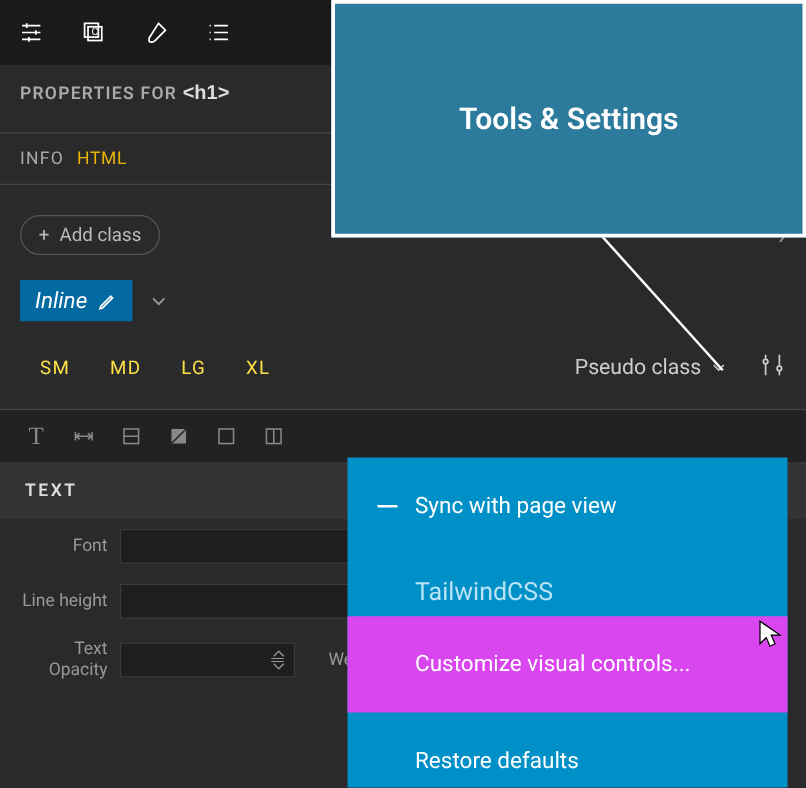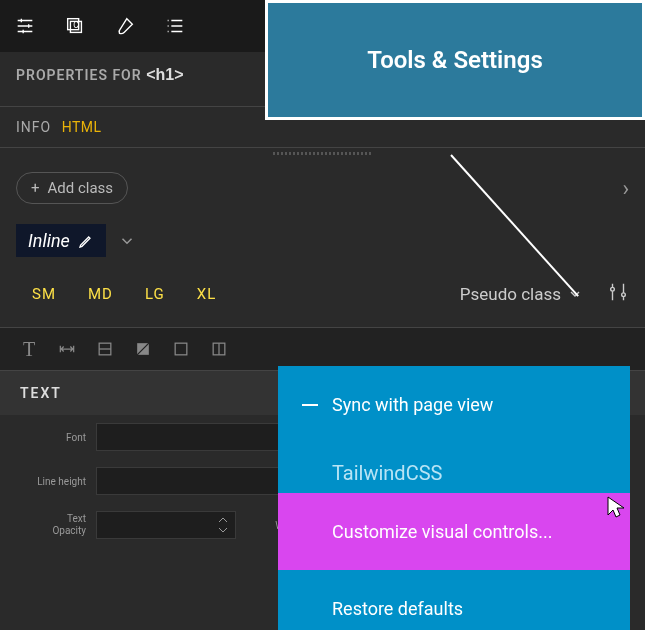--- a/index.html
+++ b/index.html
@@ -11,39 +11,39 @@
 .properties-for .tag{font-family:Liberation Sans, sans-serif;font-size:16px;color:#ddd;letter-spacing:0}
 .info-bar{padding:12px 16px;font-size:14px;letter-spacing:1px;color:#aaa;border-top:1px solid #444;border-bottom:1px solid #444;margin-top:8px}
 .info-bar .html-label{color:#eab308;letter-spacing:0.5px;margin-left:6px}
 .grip{height:10px;display:flex;align-items:center;justify-content:center;background:#2a2a2a}
 .grip::before{content:"";width:100px;height:3px;background:repeating-linear-gradient(90deg,#555 0 2px,transparent 2px 4px);display:block}
 .section{padding:14px 16px}
 .add-class-row{display:flex;align-items:center;justify-content:space-between}
 .add-class{display:flex;align-items:center;gap:8px;padding:6px 14px;border:1px solid #555;border-radius:16px;font-size:15px;color:#bbb;cursor:pointer}
 .chevron{color:#999;font-size:22px;cursor:pointer}
 .inline-row{display:flex;align-items:center;gap:12px;margin-top:20px}
-.inline-chip{background:#0f172a;color:#fff;padding:6px 12px;font-size:18px;font-style:italic;display:flex;align-items:center;gap:8px;cursor:pointer}
+.inline-chip{background:#0369a1;color:#fff;padding:6px 12px;font-size:18px;font-style:italic;display:flex;align-items:center;gap:8px;cursor:pointer}
 .inline-chip svg{stroke:#fff;stroke-width:2;fill:none}
 .breakpoints{display:flex;gap:0;margin-top:18px;align-items:center}
 .bp{padding:10px 16px;font-size:15px;color:#fde047;cursor:pointer;letter-spacing:1px}
 .bp.active{color:#00a0e9;border-bottom:2px solid #00a0e9}
 .pseudo{margin-left:auto;display:flex;align-items:center;gap:6px;font-size:17px;color:#ccc;cursor:pointer;padding-right:12px}
 .tools-gear{margin-left:12px;cursor:pointer}
 .formatting-bar{display:flex;gap:0;padding:6px 10px;background:#222;border-top:1px solid #444;border-bottom:1px solid #444}
 .fmt{width:38px;height:30px;display:flex;align-items:center;justify-content:center;color:#888;cursor:pointer}
 .fmt svg{stroke:#888;fill:none;stroke-width:1.5}
 .text-header{padding:14px 20px;font-size:14px;letter-spacing:2px;font-weight:600;color:#ddd;background:#333}
 .prop-row{display:flex;align-items:center;padding:8px 16px;gap:10px}
-.prop-label{width:70px;text-align:right;font-size:10px;color:#999}
+.prop-label{width:70px;text-align:right;font-size:14px;color:#999}
 .prop-input{flex:1;height:28px;background:#1e1e1e;border:1px solid #3a3a3a;color:#ccc;padding:0 8px;font-size:14px}
 .stepper{width:140px;height:28px;background:#1e1e1e;border:1px solid #3a3a3a;display:flex;align-items:center;justify-content:flex-end;padding-right:6px;position:relative}
 .stepper::after{content:"";position:absolute;right:8px;width:10px;height:14px;background:linear-gradient(180deg,transparent 40%,#999 40% 45%,transparent 45% 55%,#999 55% 60%,transparent 60%)}
 .stepper svg{stroke:#999}
 .weight-select{width:190px;height:28px;background:#1e1e1e;border:1px solid #3a3a3a;display:flex;align-items:center;justify-content:flex-end;padding-right:10px}
-.callout{position:absolute;top:0;right:0;width:380px;height:120px;background:#2c7a9c;border:3px solid #fff;display:flex;align-items:center;justify-content:center;color:#fff;font-size:24px;font-weight:600;z-index:10}
+.callout{position:absolute;top:0;right:0;width:380px;height:190px;background:#2c7a9c;border:3px solid #fff;display:flex;align-items:center;justify-content:center;color:#fff;font-size:24px;font-weight:600;z-index:10}
 .callout-line{position:absolute;top:155px;left:450px;width:2px;height:190px;background:#fff;transform-origin:top;transform:rotate(-42deg);z-index:9}
 .dropdown{position:absolute;top:366px;left:278px;width:352px;background:#0090c8;z-index:20;padding:0;color:#fff}
 .dd-item{padding:28px 24px;font-size:18px;display:flex;align-items:center;gap:14px;cursor:pointer}
 .dd-item.subhead{color:#b8e4f5;font-size:20px;padding-top:18px;padding-bottom:8px;cursor:default}
 .dd-item.highlighted{background:#d946ef}
 .dd-minus{width:16px;height:2px;background:#fff;display:inline-block}
 .cursor{position:absolute;top:495px;left:606px;z-index:30}
 </style>
 </head>
 <body>

